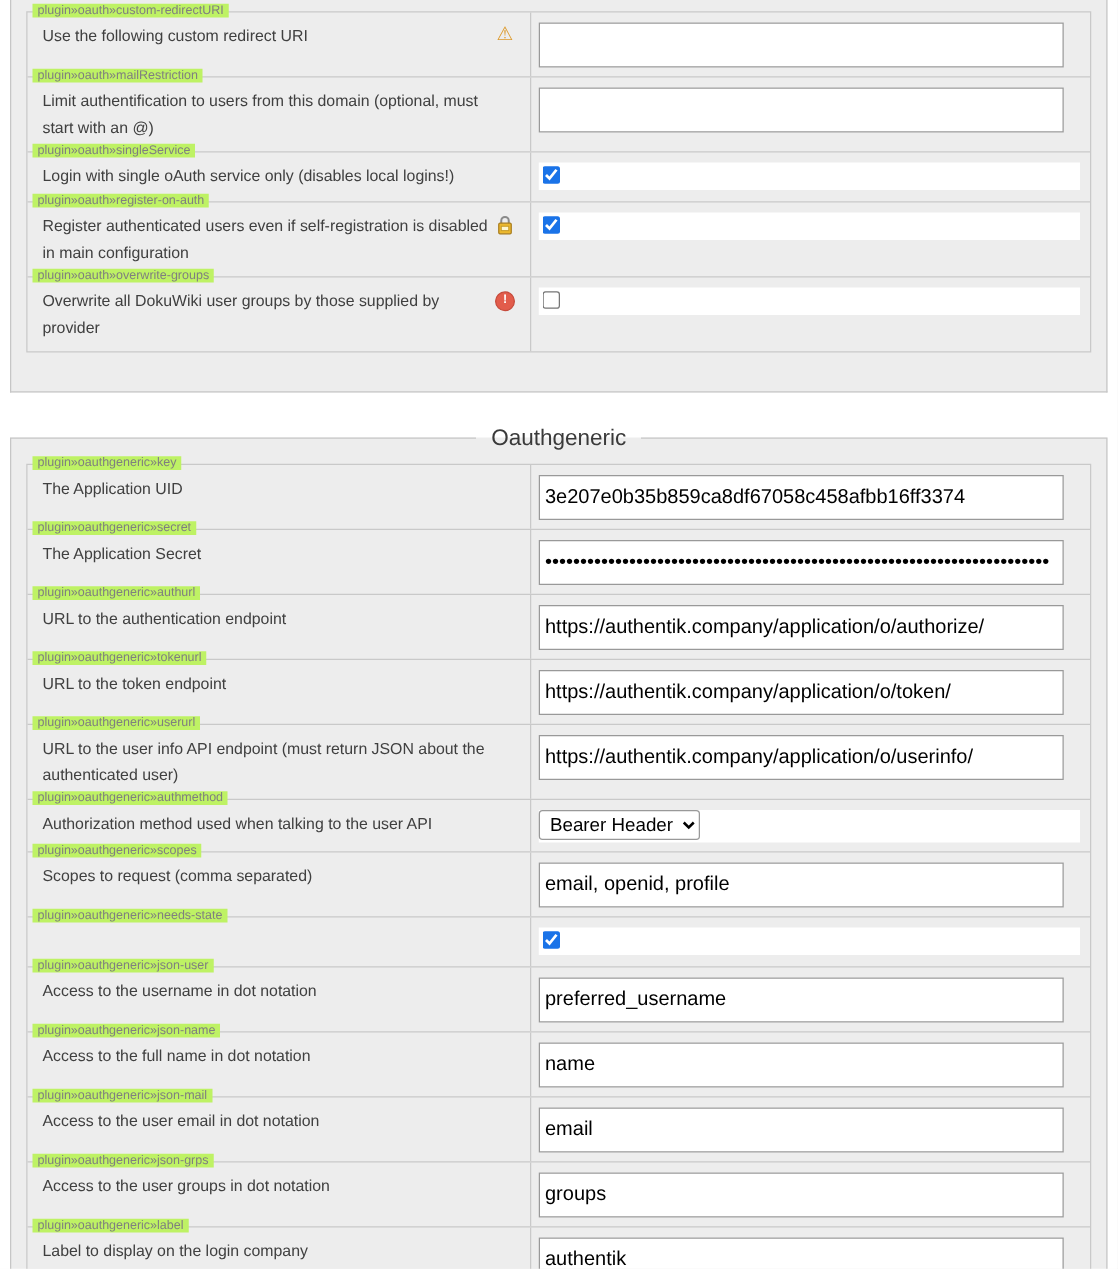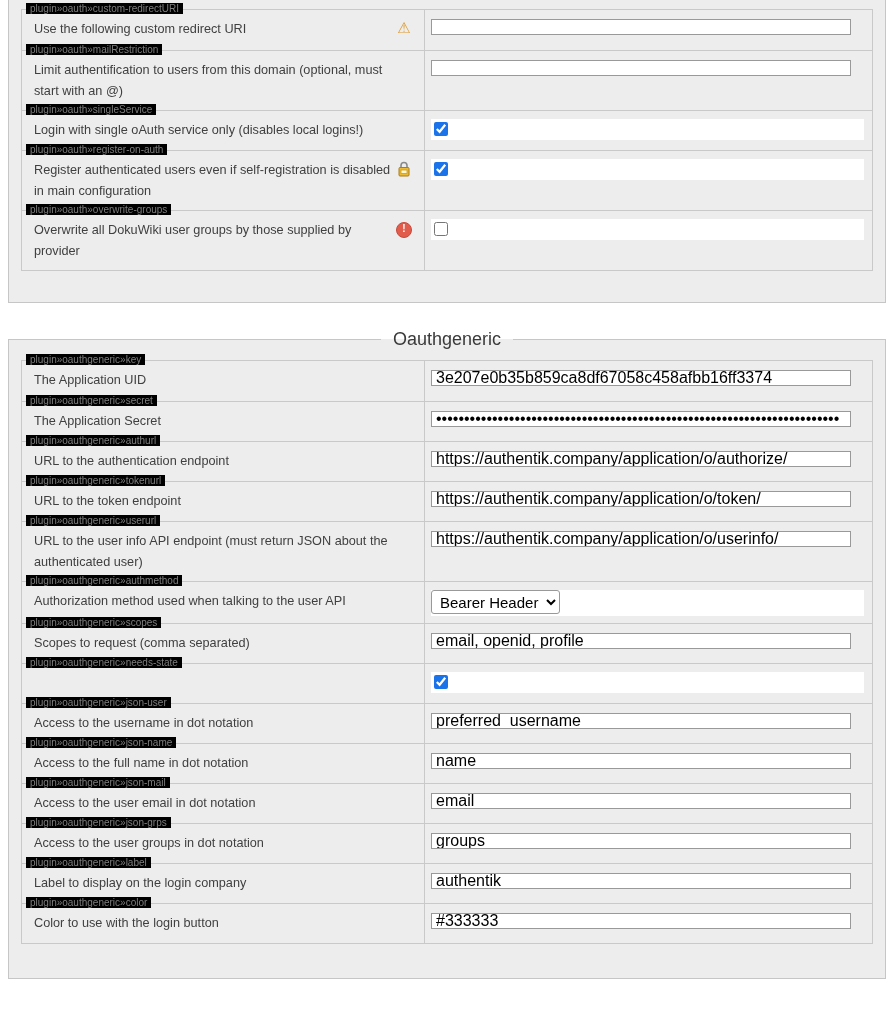--- a/index.html
+++ b/index.html
@@ -51,21 +51,21 @@
     width: 403px;
     box-sizing: border-box;
     border-right: 1px solid #c9c9c9;
     position: relative;
     padding: 9px 6px 8px 12px;
     flex: none;
   }
   .outkey {
     position: absolute;
     top: -7px; left: 4px;
-    background: #000000;
+    background: #bef264;
     padding: 0 4px;
     font-size: 10px;
     color: #7f7f7f;
     white-space: nowrap;
     z-index: 2;
   }
   .desc {
     display: block;
     font-size: 12.7px;
     line-height: 21px;
@@ -95,21 +95,21 @@
   .error-icon::after { content: "!"; }
 
   .value-cell {
     flex: 1;
     box-sizing: border-box;
     padding: 8px 8px 7px 6px;
     position: relative;
   }
   input.edit {
     width: 420px;
-    height: 16px;
+    height: 36px;
     box-sizing: border-box;
     border: 1px solid #999999;
     background: #ffffff;
     font-family: "Liberation Sans", "DejaVu Sans", sans-serif;
     font-size: 16px;
     color: #000;
     padding: 0 4px;
   }
   .strip {
     display: block;

